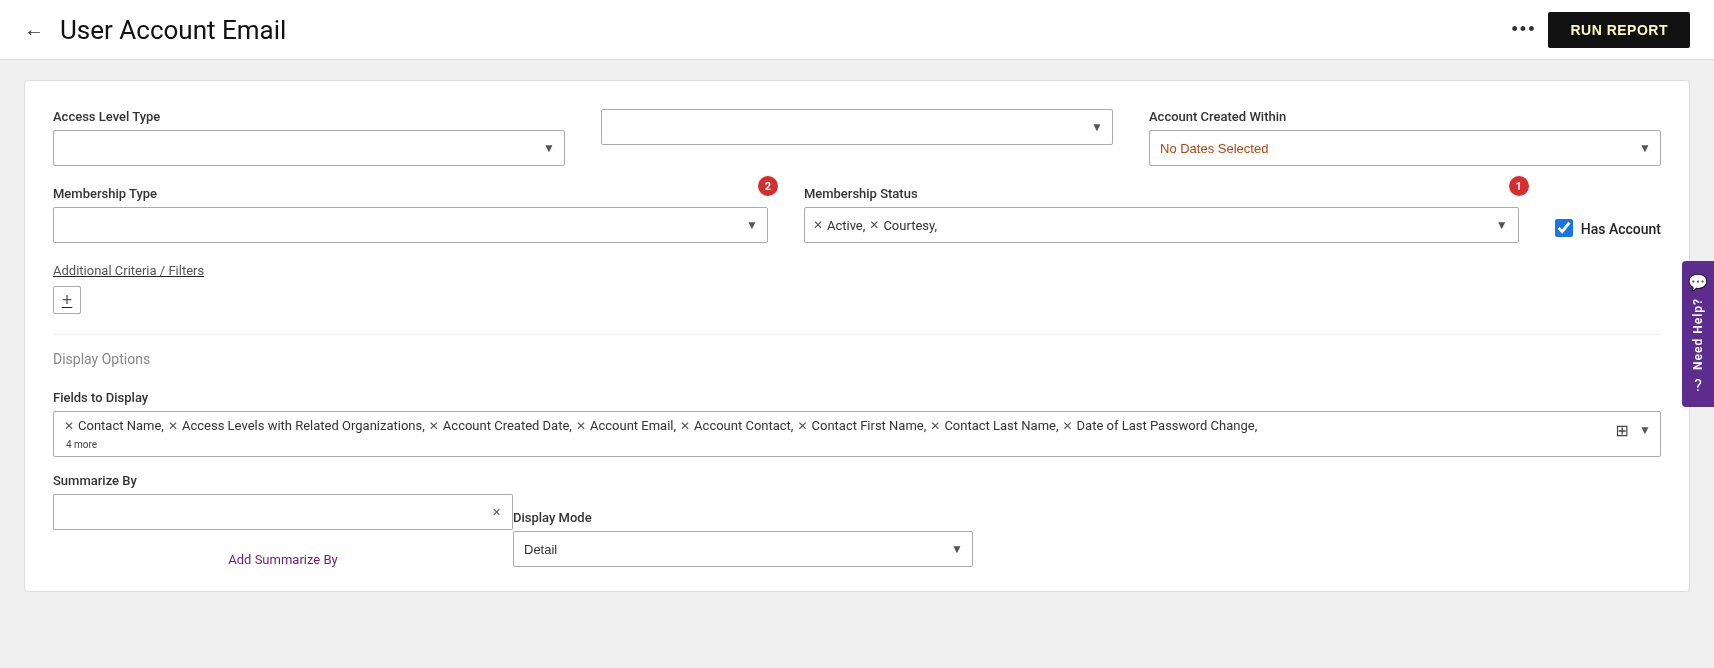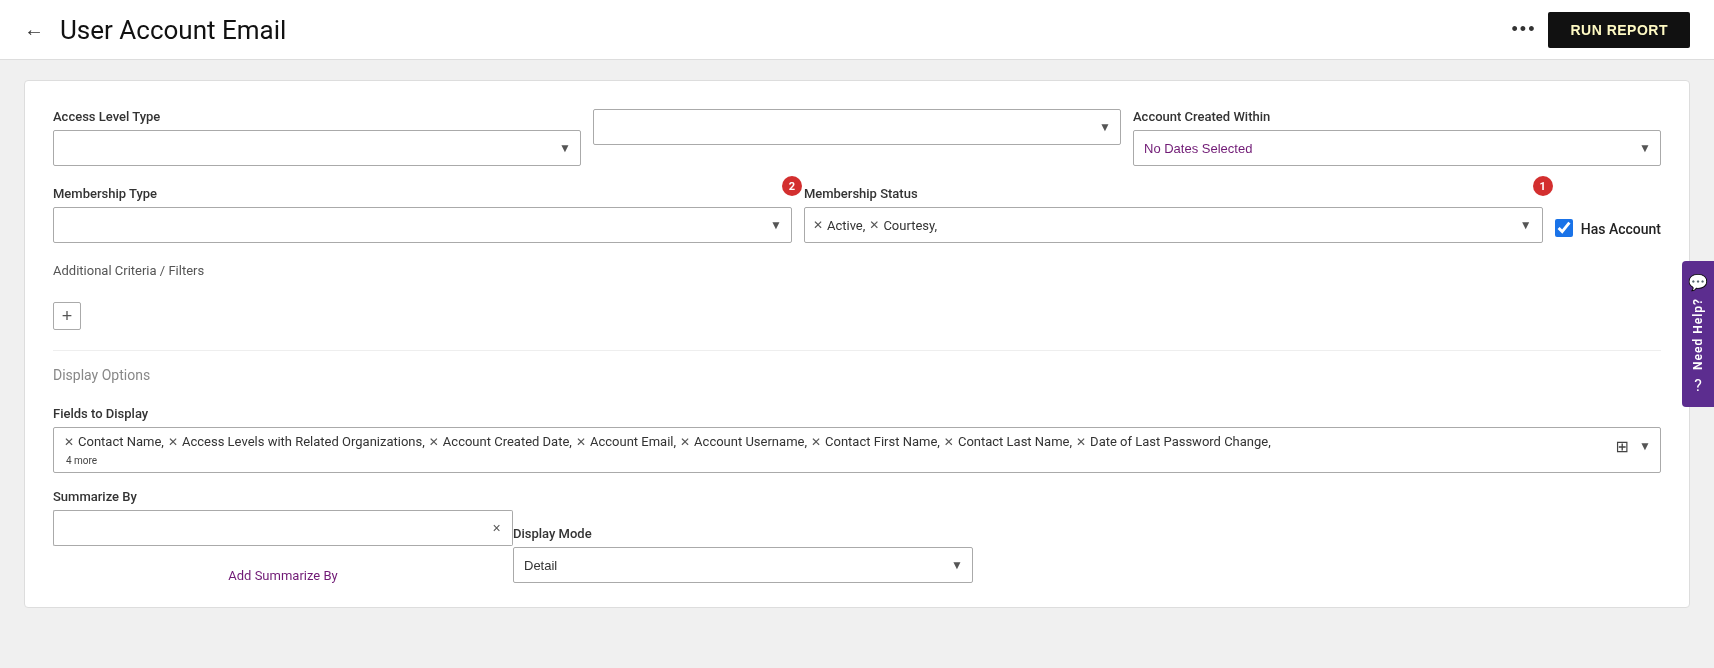--- a/index.html
+++ b/index.html
@@ -68,21 +68,21 @@
     }
     .card {
       background: #fff;
       border: 1px solid #ddd;
       border-radius: 4px;
       padding: 28px 28px 24px 28px;
       margin-bottom: 0;
     }
     .form-row {
       display: flex;
-      gap: 12px;
+      gap: 36px;
       margin-bottom: 20px;
       align-items: flex-start;
     }
     .form-group {
       display: flex;
       flex-direction: column;
       gap: 6px;
     }
     .form-group label {
       font-size: 13px;
@@ -366,21 +366,21 @@
         <div class="select-wrapper">
           <select class="select-field">
             <option value=""></option>
           </select>
           <span class="select-arrow">▼</span>
         </div>
       </div>
       <div class="form-group col-3">
         <label>Account Created Within</label>
         <div class="select-wrapper">
-          <select class="select-field" style="color:#701a75;">
+          <select class="select-field" style="color:#c2410c;">
             <option value="no-dates" selected="">No Dates Selected</option>
           </select>
           <span class="select-arrow">▼</span>
         </div>
       </div>
     </div>
 
     <div class="form-row" style="align-items: flex-end;">
       <div class="form-group col-1 relative-wrapper">
         <label>Membership Type</label>
@@ -408,21 +408,21 @@
         <div class="badge-indicator badge-red" style="position:absolute; top:-10px; right:-10px;">1</div>
       </div>
       <div class="form-group" style="justify-content:flex-end; padding-bottom:6px;">
         <div class="checkbox-group">
           <input type="checkbox" id="has-account" checked="" style="">
           <label for="has-account">Has Account</label>
         </div>
       </div>
     </div>
 
-    <div class="form-row" style="flex-direction:column; gap:16px; margin-bottom:8px;">
+    <div class="form-row" style="flex-direction:column; gap:0; margin-bottom:8px;text-decoration:underline;">
       <label class="additional-criteria-label">Additional Criteria / Filters</label>
       <button class="add-btn">+</button>
     </div>
 
     <hr class="divider">
 
     <div class="section-title">Display Options</div>
 
     <div class="form-group" style="margin-bottom:16px;">
       <label>Fields to Display</label>
@@ -439,21 +439,21 @@
           <span class="tag">
             <span class="tag-x">✕</span>
             <span> Account Created Date,</span>
           </span>
           <span class="tag">
             <span class="tag-x">✕</span>
             <span> Account Email,</span>
           </span>
           <span class="tag">
             <span class="tag-x">✕</span>
-            <span> Account Username,</span>
+            <span> Account Contact,</span>
           </span>
           <span class="tag">
             <span class="tag-x">✕</span>
             <span> Contact First Name,</span>
           </span>
           <span class="tag">
             <span class="tag-x">✕</span>
             <span> Contact Last Name,</span>
           </span>
           <span class="tag">

